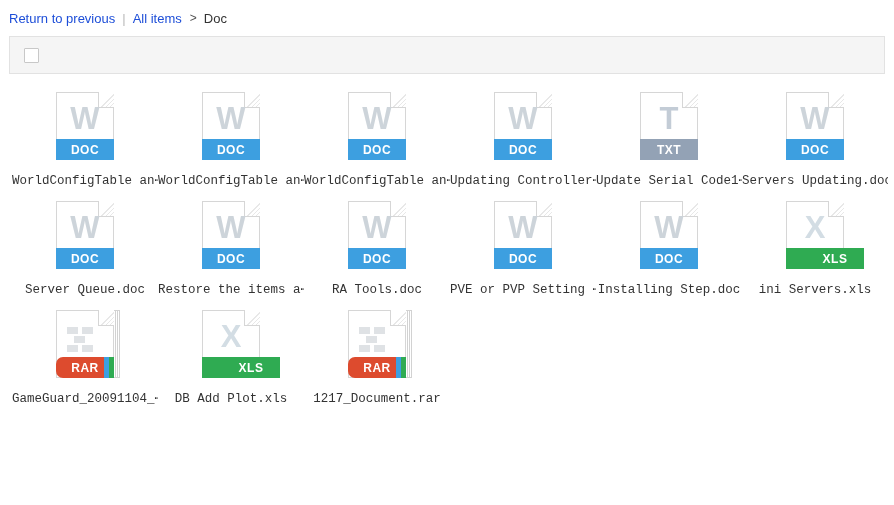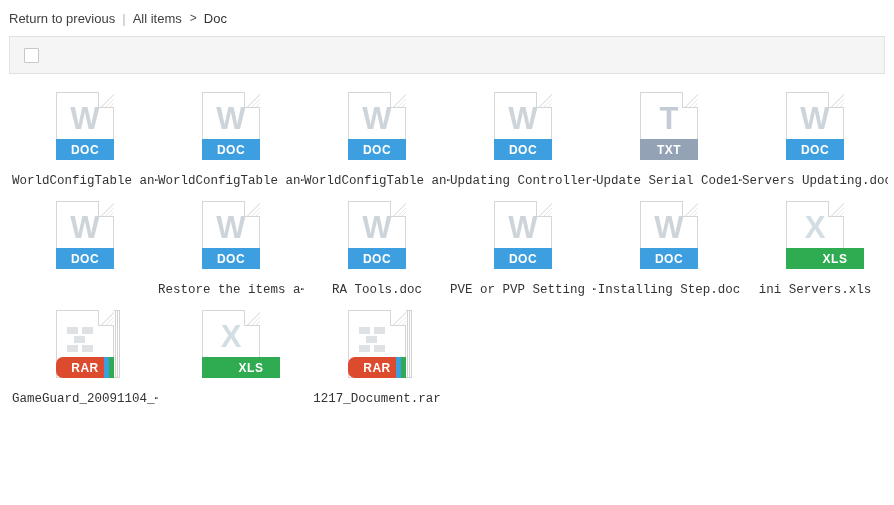--- a/index.html
+++ b/index.html
@@ -18,21 +18,21 @@
   .breadcrumb {
     height: 36px;
     padding: 0 0 0 9px;
     display: flex;
     align-items: center;
     font-size: 13px;
     color: #333333;
     font-family: "Liberation Sans", sans-serif;
   }
   .crumb-link {
-    color: #404040;
+    color: #1d4ed8;
     text-decoration: none;
     cursor: pointer;
     white-space: nowrap;
   }
   .crumb-sep {
     color: #b9b9b9;
     margin: 0 7px;
     user-select: none;
   }
   .crumb-arrow {
@@ -309,20 +309,21 @@
       <div class="label">Servers Updating.doc</div>
     </div>
     <div class="tile">
       <div class="icon-wrap">
         <div class="page"></div>
         <div class="fold"></div>
         <div class="fold-shade"></div>
         <div class="glyph d-glyph">W</div>
         <div class="banner doc">DOC</div>
       </div>
+      <div class="label">Server Queue.doc</div>
     </div>
     <div class="tile">
       <div class="icon-wrap">
         <div class="page"></div>
         <div class="fold"></div>
         <div class="fold-shade"></div>
         <div class="glyph d-glyph">W</div>
         <div class="banner doc">DOC</div>
       </div>
       <div class="label">Restore the items a⋯</div>
@@ -389,20 +390,21 @@
       <div class="label">GameGuard_20091104_⋯</div>
     </div>
     <div class="tile">
       <div class="icon-wrap">
         <div class="page"></div>
         <div class="fold"></div>
         <div class="fold-shade"></div>
         <div class="glyph x-glyph">X</div>
         <div class="banner xls">XLS</div>
       </div>
+      <div class="label">DB Add Plot.xls</div>
     </div>
     <div class="tile">
       <div class="icon-wrap">
         <div class="stack s1"></div>
         <div class="stack s2"></div>
         <div class="stack s3"></div>
         <div class="page"></div>
         <div class="fold"></div>
         <div class="fold-shade"></div>
         <div class="blocks">

